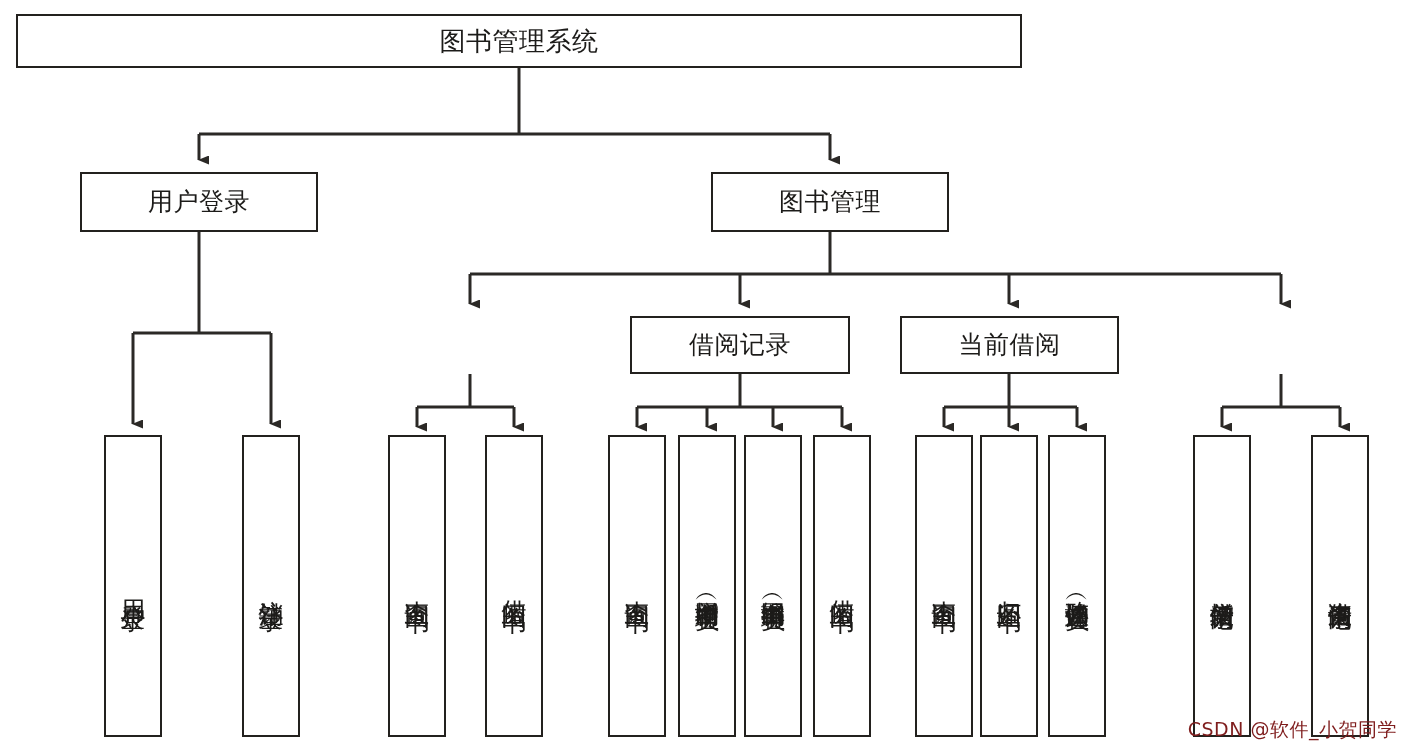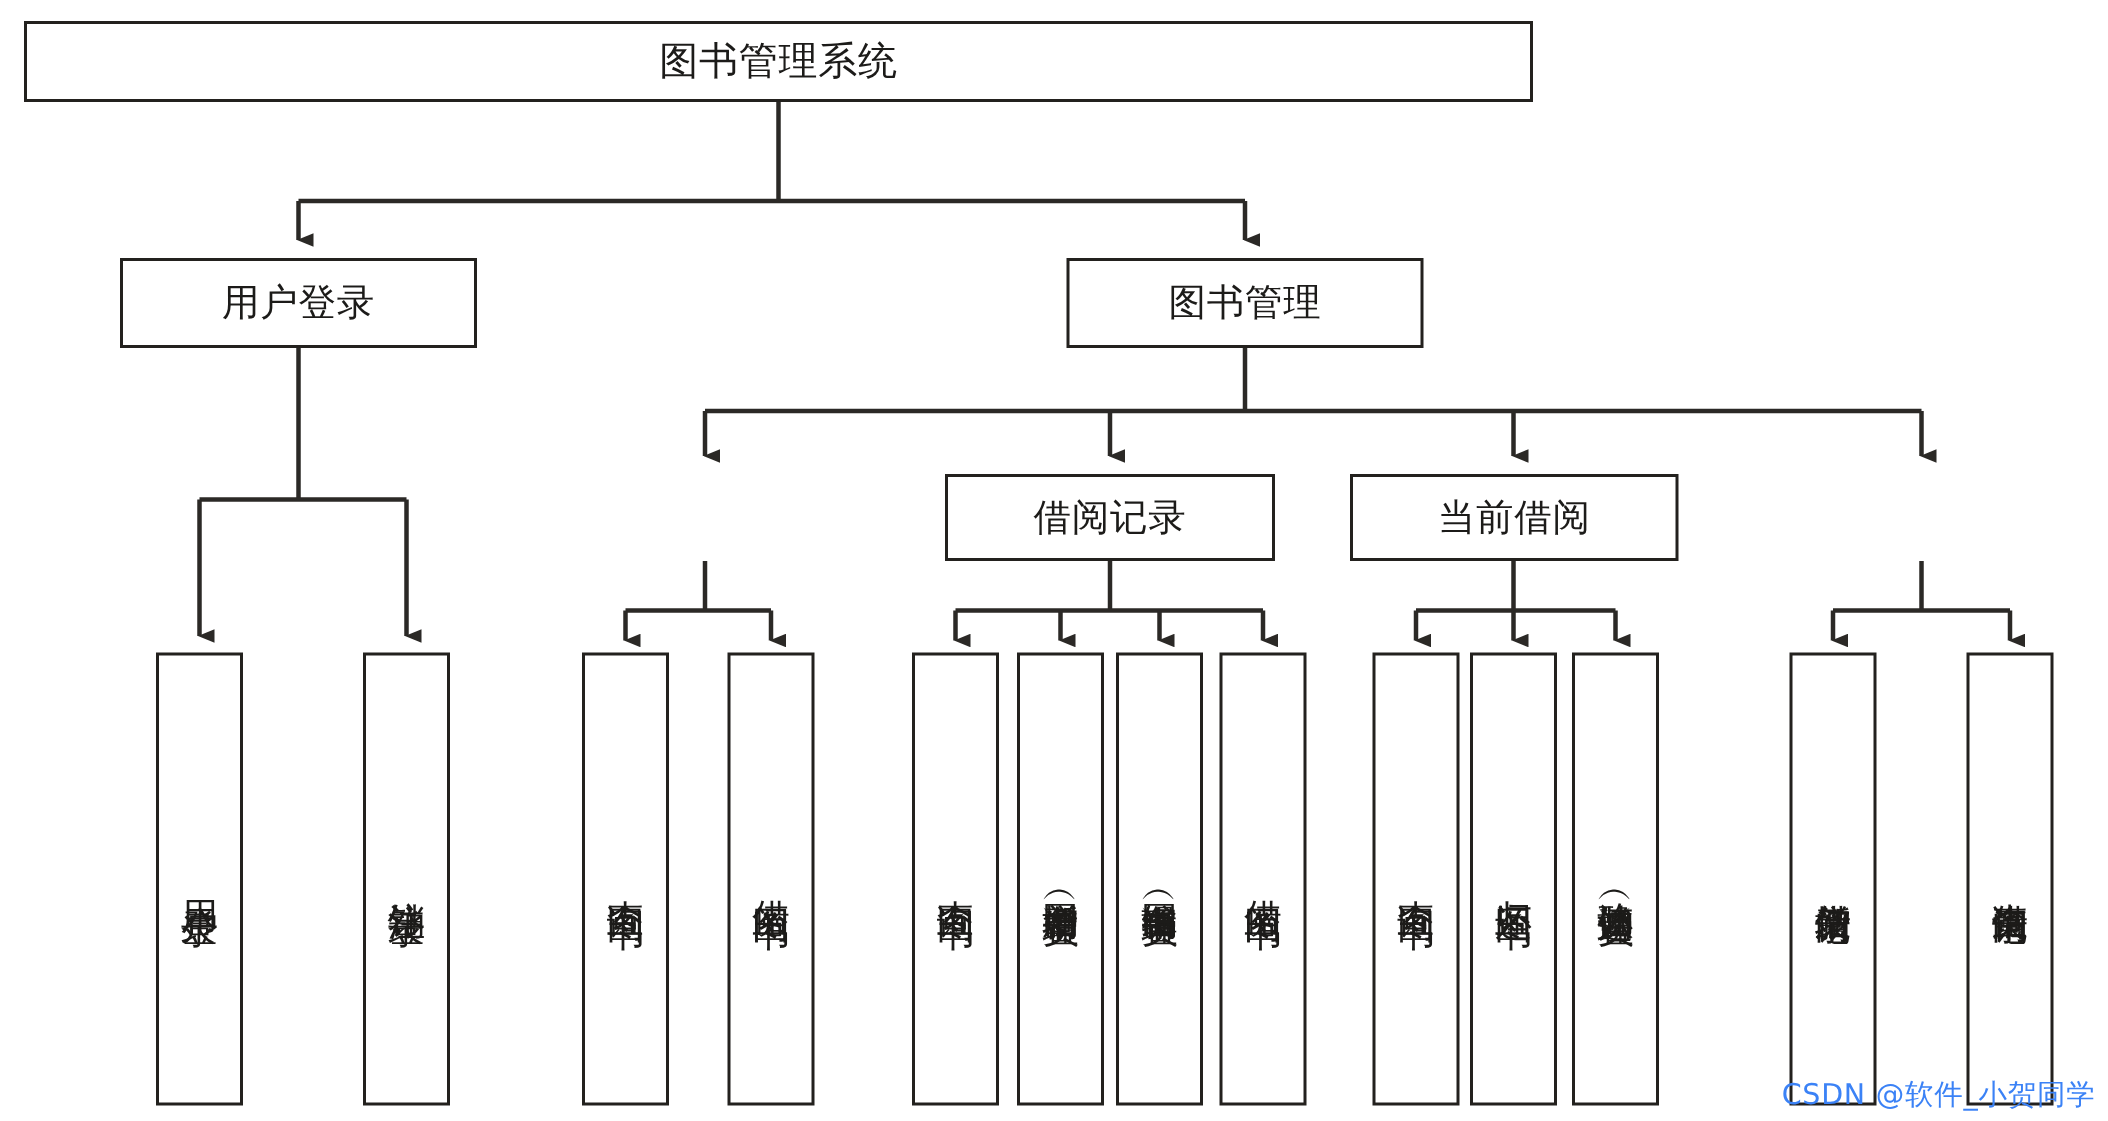--- a/index.html
+++ b/index.html
@@ -63,21 +63,21 @@
   }
   .v-node.tight .label {
     letter-spacing: 1px;
     font-size: 24px;
   }
   .watermark {
     position: absolute;
     right: 8px;
     bottom: 4px;
     font-size: 19px;
-    color: #3b82f6;
+    color: #7f1d1d;
     letter-spacing: 0.5px;
     z-index: 3;
     white-space: pre;
     text-align: center;
   }
 </style>
 </head>
 <body>
 
 <div id="canvas">

